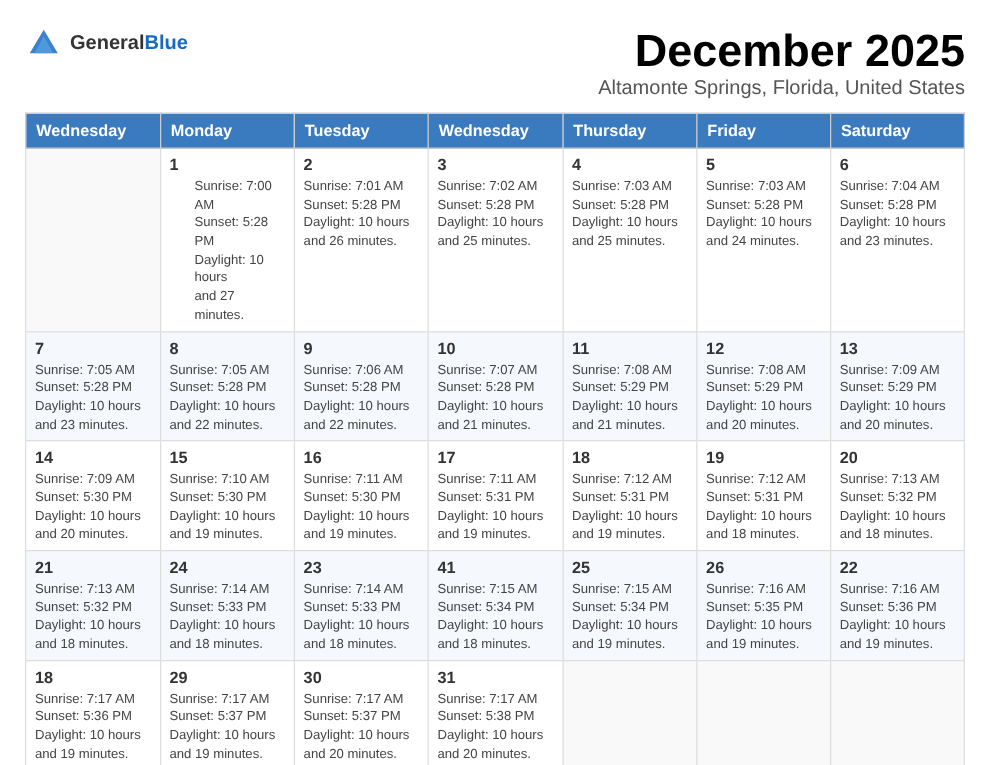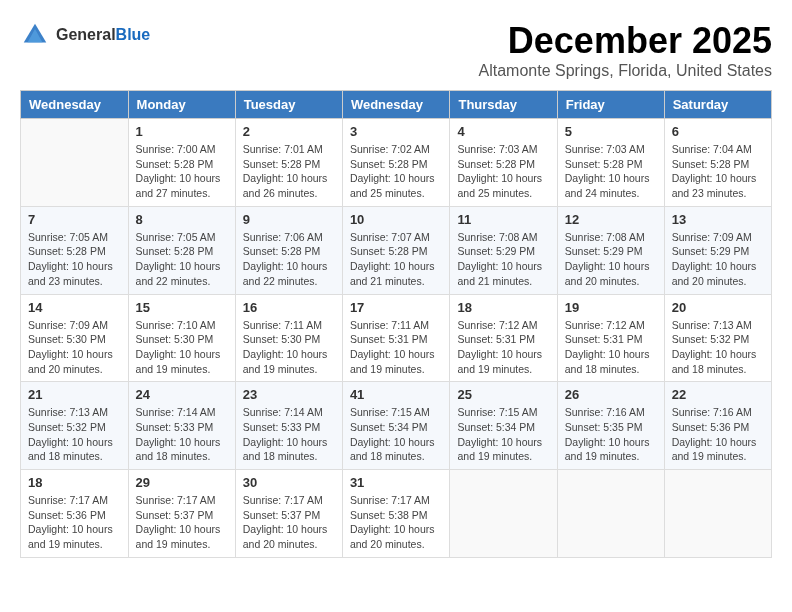--- a/index.html
+++ b/index.html
@@ -124,21 +124,21 @@
         <th>Thursday</th>
         <th>Friday</th>
         <th>Saturday</th>
       </tr>
   </thead>
   <tbody id="calendar-body">
   <tr>
         <td class="empty-cell"></td>
         <td>
           <span class="day-number">1</span>
-          <div class="day-info" style="white-space: pre-line;">Sunrise: 7:00 AM
+          <div class="day-info" style="white-space: pre-line; margin-left: 20px;">Sunrise: 7:00 AM
 Sunset: 5:28 PM
 Daylight: 10 hours
 and 27 minutes.</div>
         </td>
         <td>
           <span class="day-number">2</span>
           <div class="day-info" style="white-space: pre-line;">Sunrise: 7:01 AM
 Sunset: 5:28 PM
 Daylight: 10 hours
 and 26 minutes.</div>

